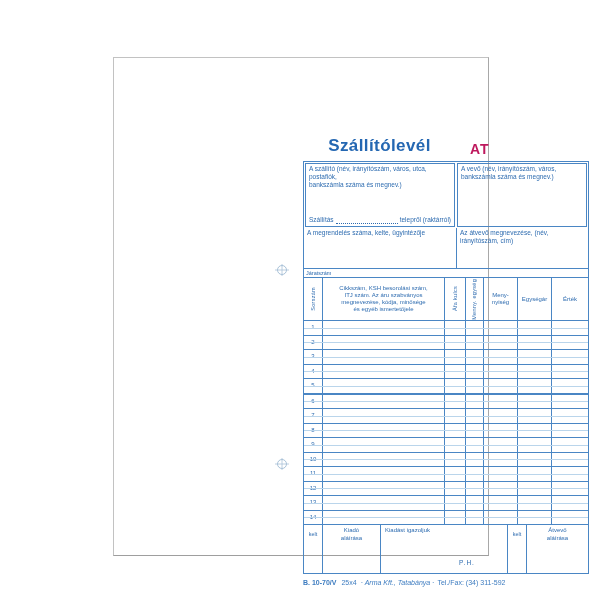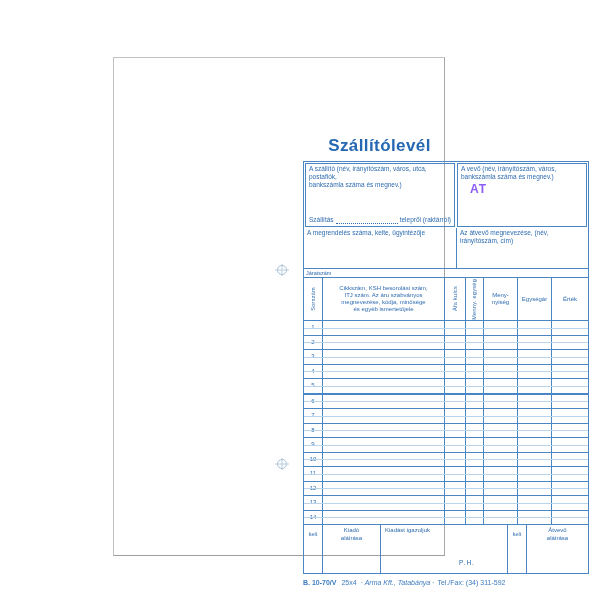--- a/index.html
+++ b/index.html
@@ -6,32 +6,32 @@
     --blue:#4a86c4;
     --text:#2e6cb0;
     --light:#bad5eb;
     --pageborder:#c2c2c2;
   }
   *{box-sizing:border-box;margin:0;padding:0;}
   html,body{width:600px;height:600px;background:#ffffff;overflow:hidden;}
   body{font-family:"Liberation Sans",sans-serif;color:var(--text);position:relative;}
 
   .page{
-    position:absolute;left:113px;top:57px;width:332px;height:499px;
+    position:absolute;left:113px;top:57px;width:376px;height:499px;
     background:#fff;border:1px solid var(--pageborder);
     border-right-color:#a8a8a8;border-bottom-color:#9e9e9e;
   }
 
   .form-title{
     position:absolute;left:189px;top:78px;width:153px;text-align:center;
     font-size:17px;font-weight:bold;color:#2467b2;letter-spacing:.4px;
   }
   .form-code{
-    position:absolute;left:356px;top:83px;font-size:12px;font-weight:bold;
-    color:#8b5cf6;letter-spacing:1px;margin-top:41px;
+    position:absolute;left:356px;top:83px;font-size:14px;font-weight:bold;
+    color:#be185d;letter-spacing:1px;
   }
 
   .form{
     position:absolute;left:189px;top:103px;width:286px;height:413px;
     border:1px solid var(--blue);font-size:6.5px;line-height:1.25;
     display:flex;flex-direction:column;
   }
 
   
   .row1{height:66px;display:flex;padding:1px;gap:2px;}

